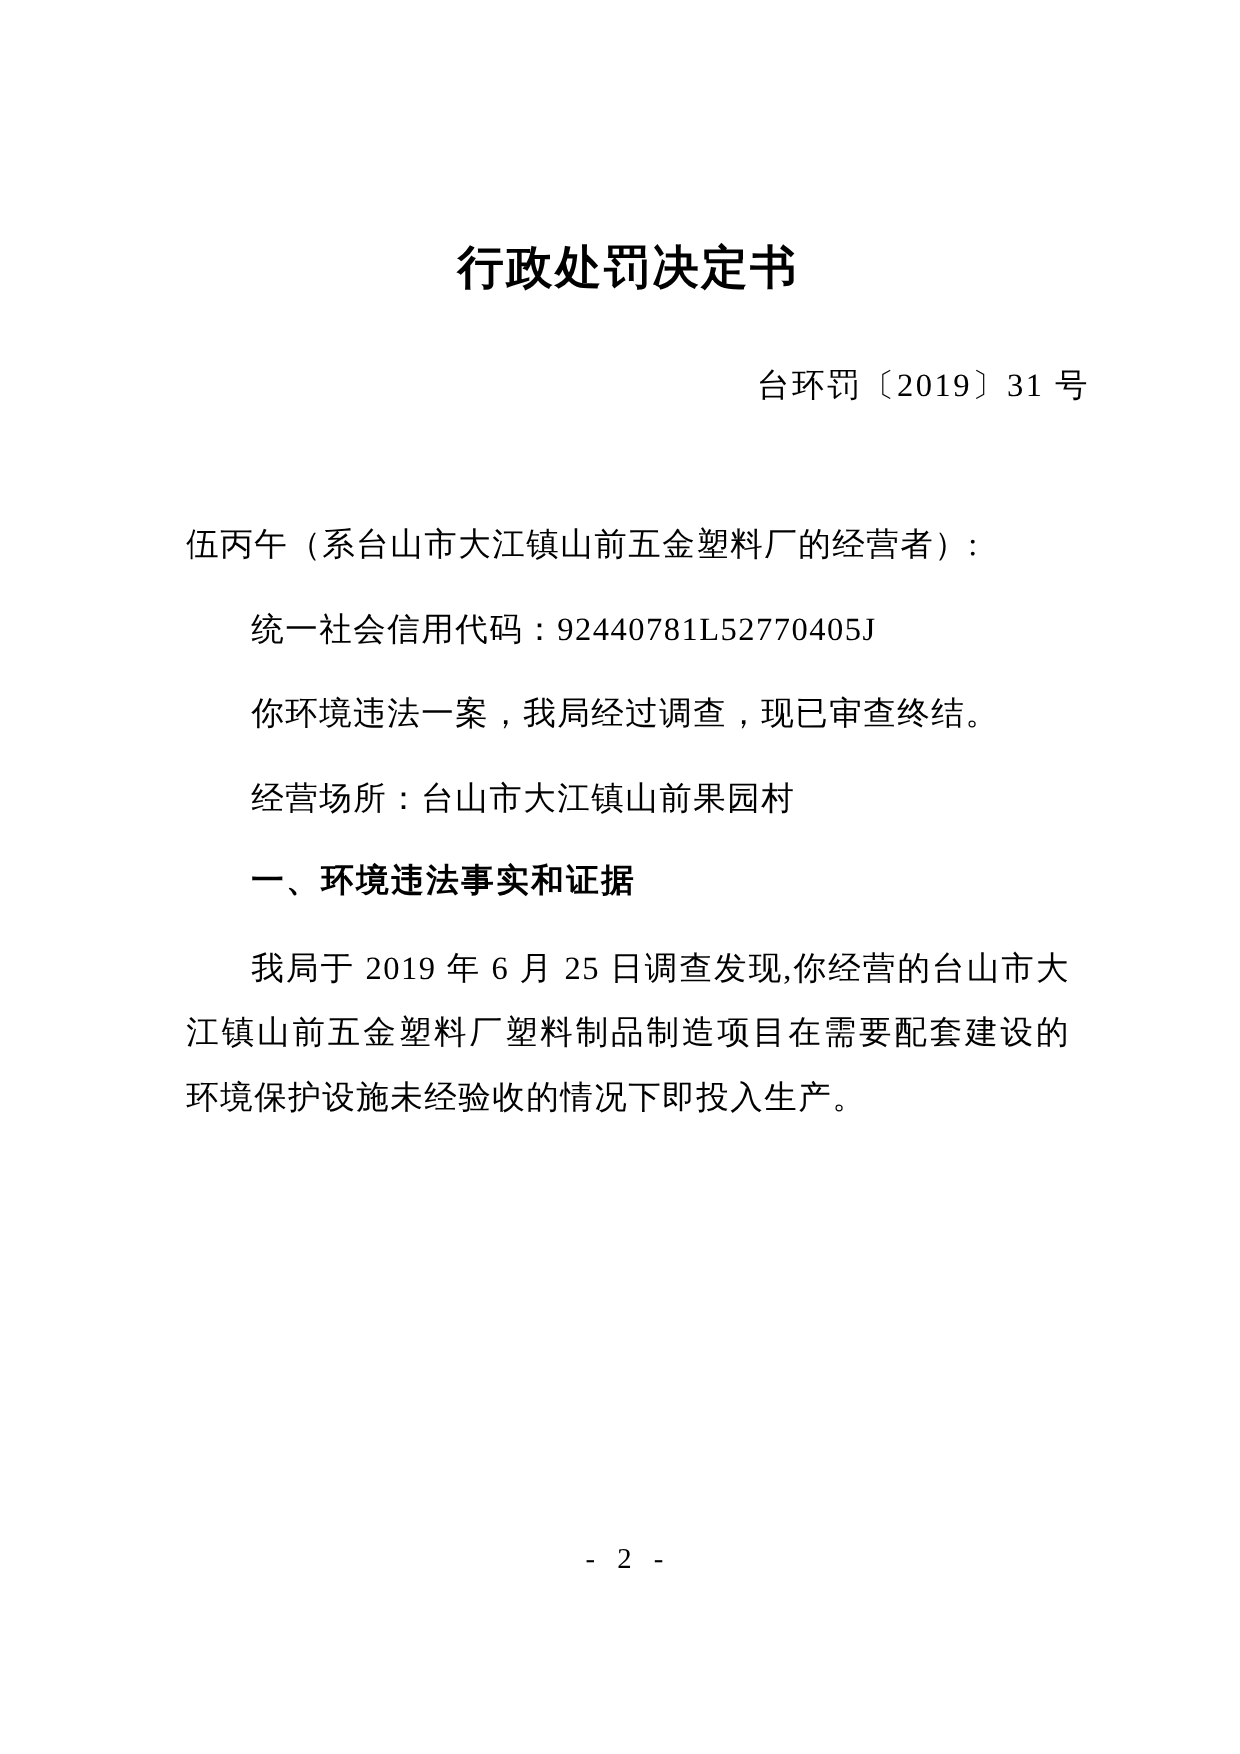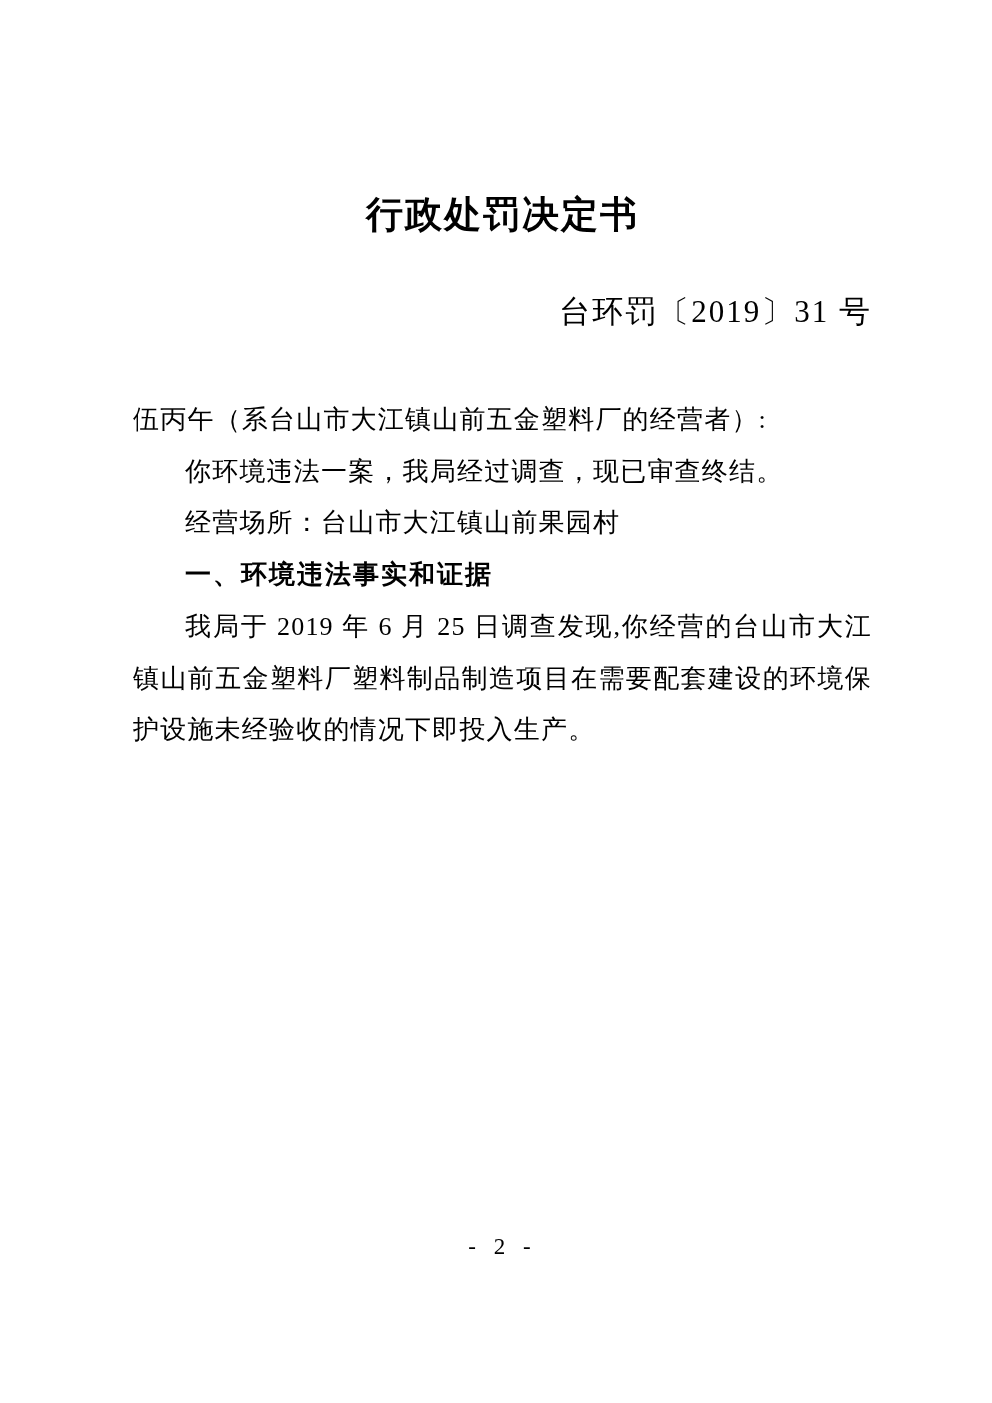--- a/index.html
+++ b/index.html
@@ -29,46 +29,46 @@
     letter-spacing: 2px;
     line-height: 1.25;
     white-space: nowrap;
   }
   .doc-number {
     position: absolute;
     top: 293px;
     left: 133px;
     width: 739px;
     text-align: right;
-    font-size: 31px;
+    font-size: 26px;
     letter-spacing: 2px;
     line-height: 1.2;
     white-space: nowrap;
   }
   .content {
     position: absolute;
     top: 394px;
     left: 133px;
     width: 739px;
     font-size: 26px;
     line-height: 51.7px;
     letter-spacing: 1.2px;
     text-align: justify;
     text-justify: inter-character;
   }
   .content p {
-    margin: 0;
+    margin: 16px;
     padding: 0;
     text-indent: 2em;
   }
   .content p.no-indent {
     text-indent: 0;
   }
   .content p.section-heading {
-    font-family: Liberation Sans, sans-serif;
+    font-family: Liberation Mono, monospace;
     font-weight: 700;
     letter-spacing: 2px;
   }
   .page-footer {
     position: absolute;
     top: 1233px;
     left: 133px;
     width: 739px;
     text-align: center;
     font-size: 23px;
@@ -80,20 +80,21 @@
 <body>
 
 <div class="page">
 
   <div class="doc-title">行政处罚决定书</div>
 
   <div class="doc-number">台环罚〔2019〕31 号</div>
 
   <div class="content">
     <p class="no-indent">伍丙午（系台山市大江镇山前五金塑料厂的经营者）:</p>
+    <p>统一社会信用代码：92440781L52770405J</p>
     <p>你环境违法一案，我局经过调查，现已审查终结。</p>
     <p>经营场所：台山市大江镇山前果园村</p>
     <p class="section-heading">一、环境违法事实和证据</p>
     <p>我局于 2019 年 6 月 25 日调查发现,你经营的台山市大江镇山前五金塑料厂塑料制品制造项目在需要配套建设的环境保护设施未经验收的情况下即投入生产。</p>
   </div>
 
   <div class="page-footer">- 2 -</div>
 
 </div>
 

